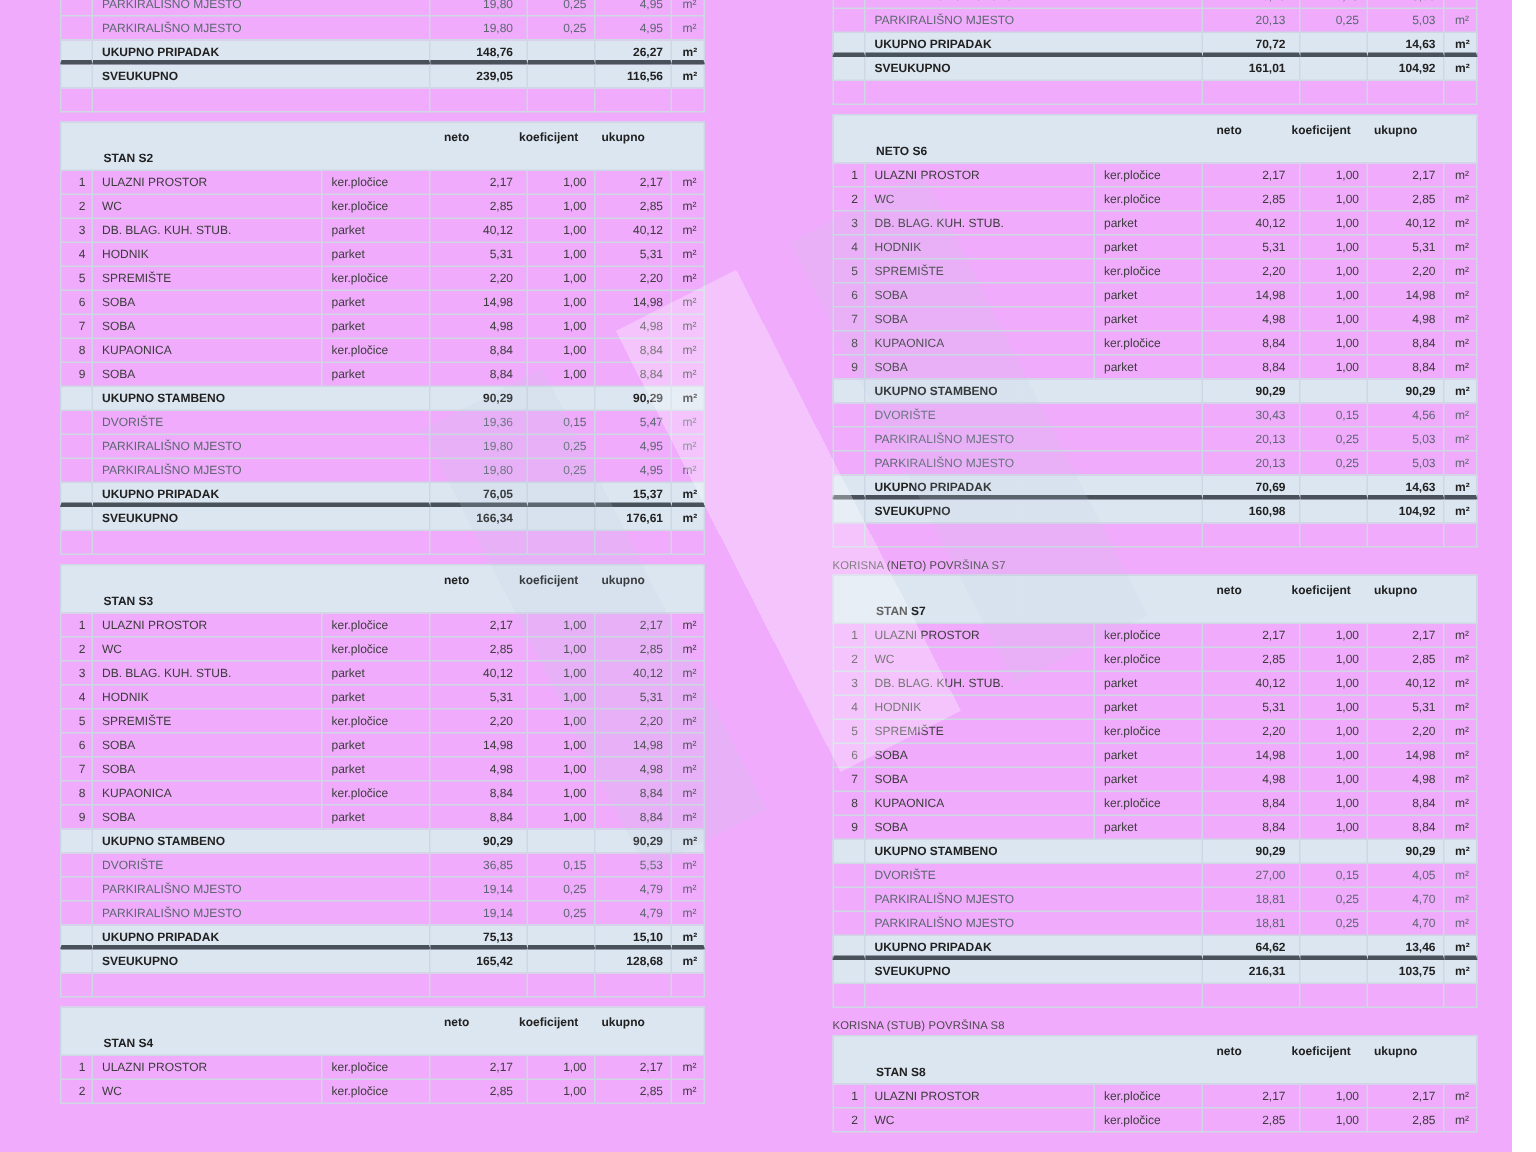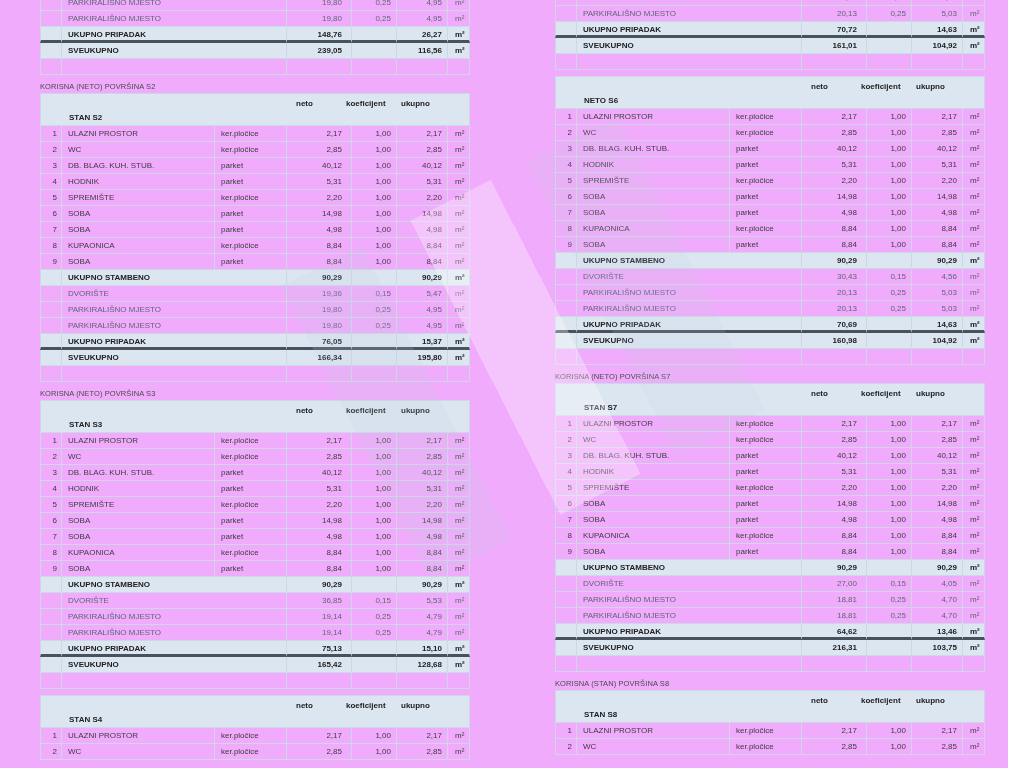--- a/index.html
+++ b/index.html
@@ -93,21 +93,20 @@
           <div class="c w-num"></div>
           <div class="c w-label"></div>
           <div class="c w-neto"></div>
           <div class="c w-koef"></div>
           <div class="c w-uk"></div>
           <div class="c w-unit"></div>
         </div>
       </div>
       <div class="spacer"></div>
       <div class="block">
-        <div class="title">KORISNA (NETO) POVRŠINA S2</div>
         <div class="hband">
           <div class="hlabel hl-0">neto</div>
           <div class="hlabel hl-1">koeficijent</div>
           <div class="hlabel hl-2">ukupno</div>
           <div class="stan">STAN S2</div>
         </div>
         <div class="trow">
           <div class="c w-num">1</div>
           <div class="c w-name">ULAZNI PROSTOR</div>
           <div class="c w-mat">ker.pločice</div>
@@ -226,35 +225,34 @@
           <div class="c w-neto">76,05</div>
           <div class="c w-koef"></div>
           <div class="c w-uk">15,37</div>
           <div class="c w-unit">m²</div>
         </div>
         <div class="trow band bold">
           <div class="c w-num"></div>
           <div class="c w-label">SVEUKUPNO</div>
           <div class="c w-neto">166,34</div>
           <div class="c w-koef"></div>
-          <div class="c w-uk">195,80</div>
+          <div class="c w-uk">176,61</div>
           <div class="c w-unit">m²</div>
         </div>
         <div class="trow">
           <div class="c w-num"></div>
           <div class="c w-label"></div>
           <div class="c w-neto"></div>
           <div class="c w-koef"></div>
           <div class="c w-uk"></div>
           <div class="c w-unit"></div>
         </div>
       </div>
       <div class="spacer"></div>
       <div class="block">
-        <div class="title">KORISNA (NETO) POVRŠINA S3</div>
         <div class="hband">
           <div class="hlabel hl-0">neto</div>
           <div class="hlabel hl-1">koeficijent</div>
           <div class="hlabel hl-2">ukupno</div>
           <div class="stan">STAN S3</div>
         </div>
         <div class="trow">
           <div class="c w-num">1</div>
           <div class="c w-name">ULAZNI PROSTOR</div>
           <div class="c w-mat">ker.pločice</div>
@@ -751,21 +749,21 @@
           <div class="c w-num"></div>
           <div class="c w-label"></div>
           <div class="c w-neto"></div>
           <div class="c w-koef"></div>
           <div class="c w-uk"></div>
           <div class="c w-unit"></div>
         </div>
       </div>
       <div class="spacer"></div>
       <div class="block">
-        <div class="title">KORISNA (STAN) POVRŠINA S8</div>
+        <div class="title">KORISNA (STUB) POVRŠINA S8</div>
         <div class="hband">
           <div class="hlabel hl-0">neto</div>
           <div class="hlabel hl-1">koeficijent</div>
           <div class="hlabel hl-2">ukupno</div>
           <div class="stan">STAN S8</div>
         </div>
         <div class="trow">
           <div class="c w-num">1</div>
           <div class="c w-name">ULAZNI PROSTOR</div>
           <div class="c w-mat">ker.pločice</div>

